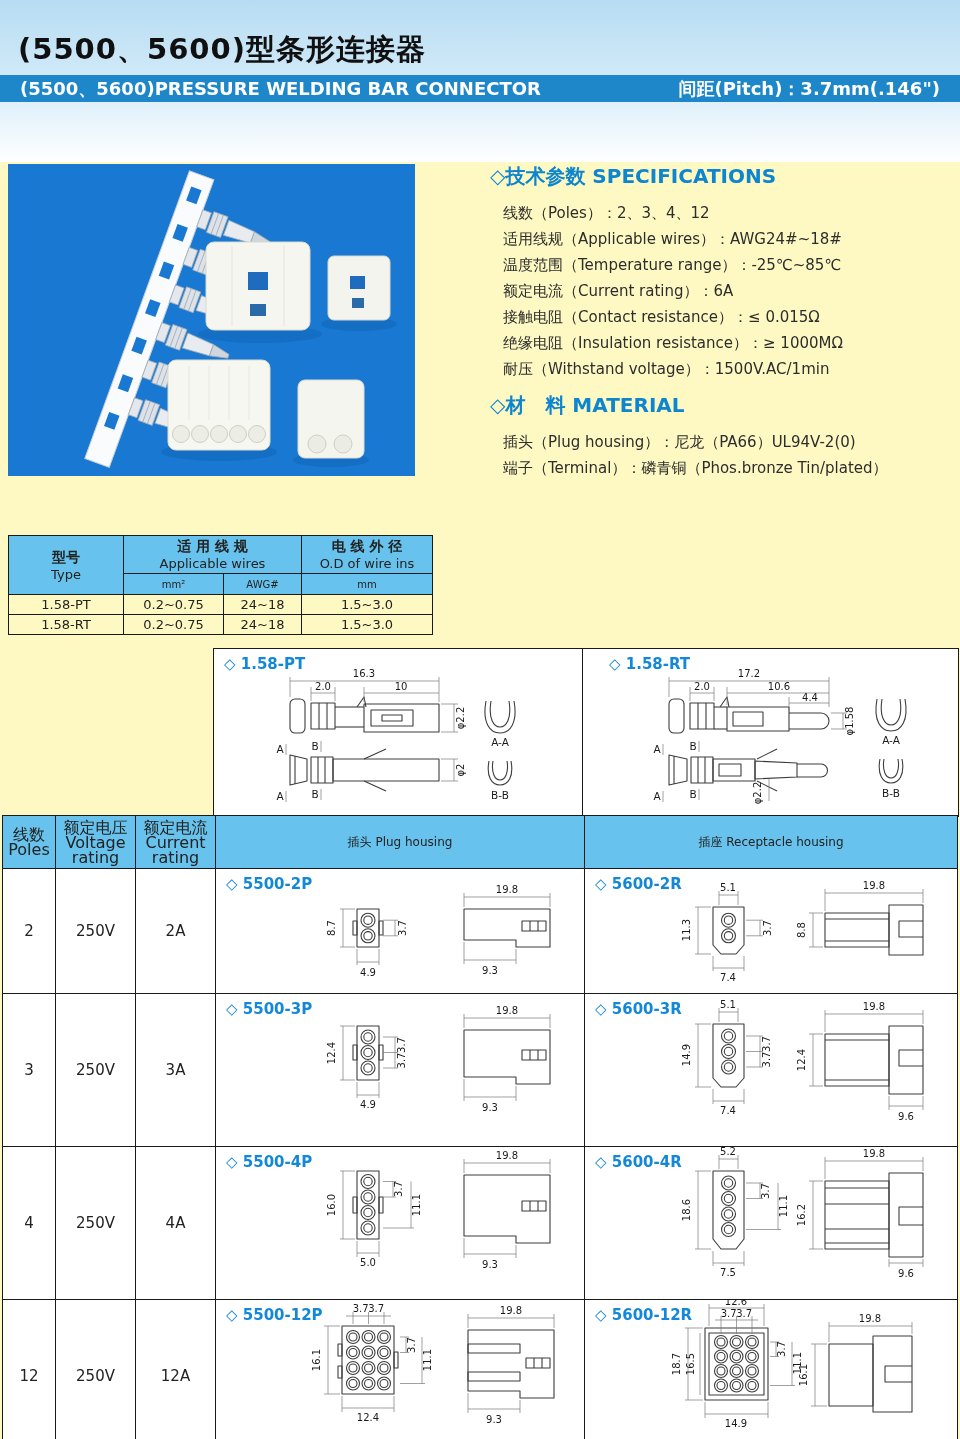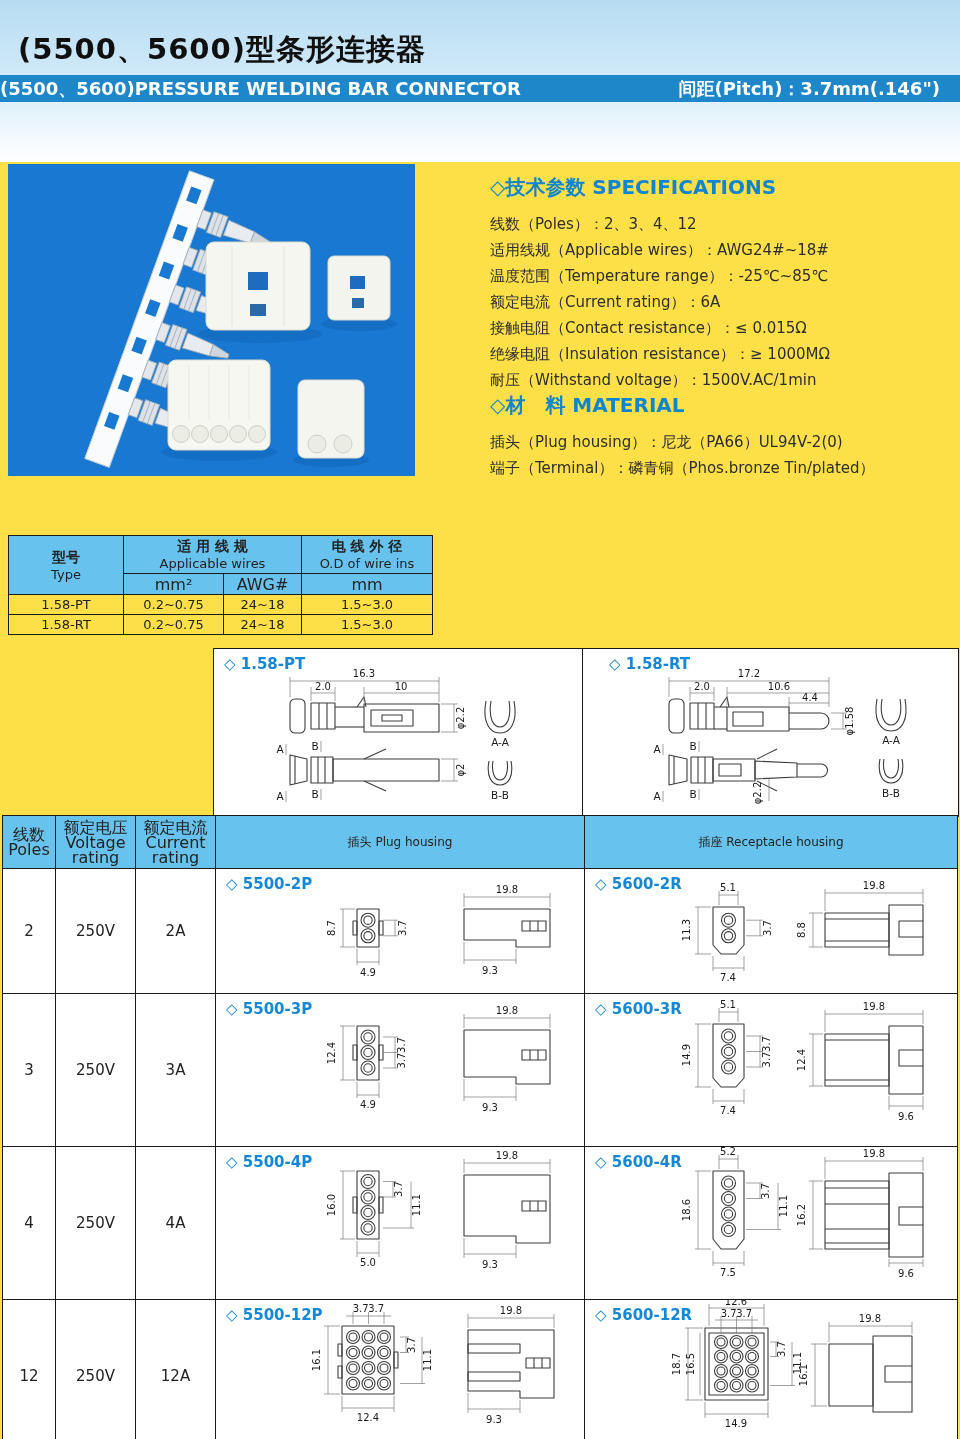--- a/index.html
+++ b/index.html
@@ -1,40 +1,40 @@
 <!DOCTYPE html>
 <html><head>
 <meta charset="utf-8">
 <style>
   html,body{margin:0;padding:0;background:#fff;}
-  .page{position:relative;width:960px;height:1439px;background:#fde047;overflow:hidden;
+  .page{position:relative;width:960px;height:1439px;background:#fef9c3;overflow:hidden;
         font-family:"DejaVu Sans","Liberation Sans",sans-serif;color:#222;}
   .hdr-grad{position:absolute;top:0;left:0;width:960px;height:162px;
         background:linear-gradient(180deg,#b7dcf2 0%,#cfe9f8 45%,#ffffff 100%);}
   .title-cn{position:absolute;top:30px;left:18px;font-size:29px;font-weight:bold;color:#101010;letter-spacing:1px;}
   .band{position:absolute;top:75px;left:0;width:960px;height:27px;background:#1e87c9;
         display:flex;align-items:center;color:#fff;font-weight:bold;font-size:18px;}
-  .band .en{}
+  .band .en{padding-left:20px;}
   .band .pitch{margin-left:auto;padding-right:20px;}
   .photo{position:absolute;top:164px;left:8px;width:407px;height:312px;}
   .photo svg{display:block;}
   .sec-h{font-size:20px;font-weight:bold;color:#0e85cf;}
-  .spec{position:absolute;top:174px;left:490px;width:465px;}
-  .spec-items{margin-top:10px;}
+  .spec{position:absolute;top:163px;left:490px;width:465px;}
+  .spec-items{margin-top:10px;margin-left:13px;}
   .spec-items .li{font-size:15px;color:#2d2d2d;line-height:26px;white-space:nowrap;}
   .mat{position:absolute;top:392px;left:490px;width:465px;}
   .term-h{position:absolute;top:503px;left:8px;margin-top:44px;}
   table{border-collapse:collapse;table-layout:fixed;}
   td{border:1px solid #1a1a1a;text-align:center;vertical-align:middle;padding:0;overflow:hidden;}
   .tt{position:absolute;top:535px;left:8px;width:424px;}
   .tt td{font-size:13px;}
   .tt .hd{background:#67c3ed;}
   .tt .cn{font-size:14px;font-weight:bold;}
   .tt .en{font-size:13px;}
-  .tt .sub td{font-size:16px;}
+  .tt .sub td{font-size:10px;}
   .mt{position:absolute;top:815px;left:2px;width:955px;}
   .mt .hd{background:#67c3ed;}
   .mt .small-hd{font-size:16px;line-height:15px;}
   .mt .big-hd{font-size:12px;}
   .mt .val{font-size:15px;background:#fff;}
   .dwrap{position:absolute;top:648px;left:213px;width:744px;height:167px;border:1px solid #1a1a1a;display:flex;background:#fff;gap:16px;}
   .dbox{position:relative;height:100%;}
   .dbox.l{width:370px;border-right:1px solid #1a1a1a;}
   .dbox.r{flex:1;}
   .dlab{position:absolute;top:6px;left:10px;font-size:15px;font-weight:bold;color:#1488d8;white-space:nowrap;z-index:2;}

